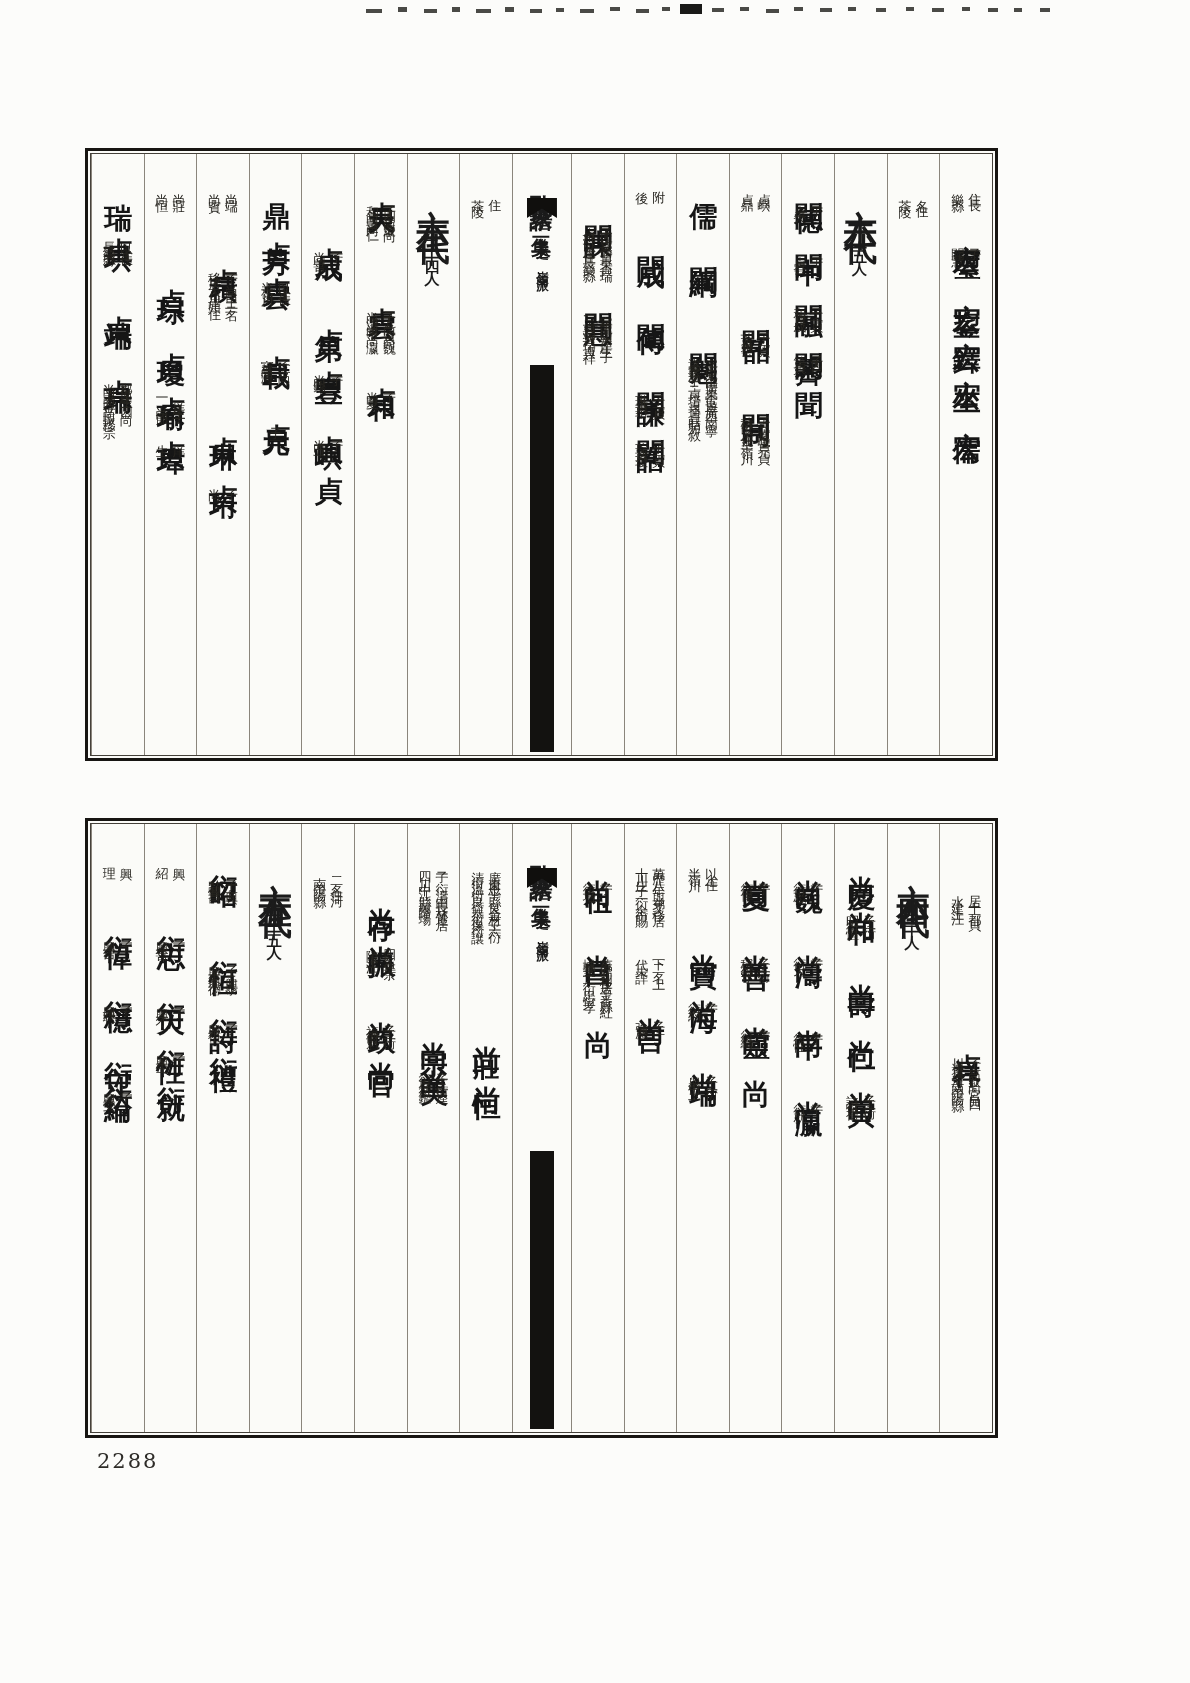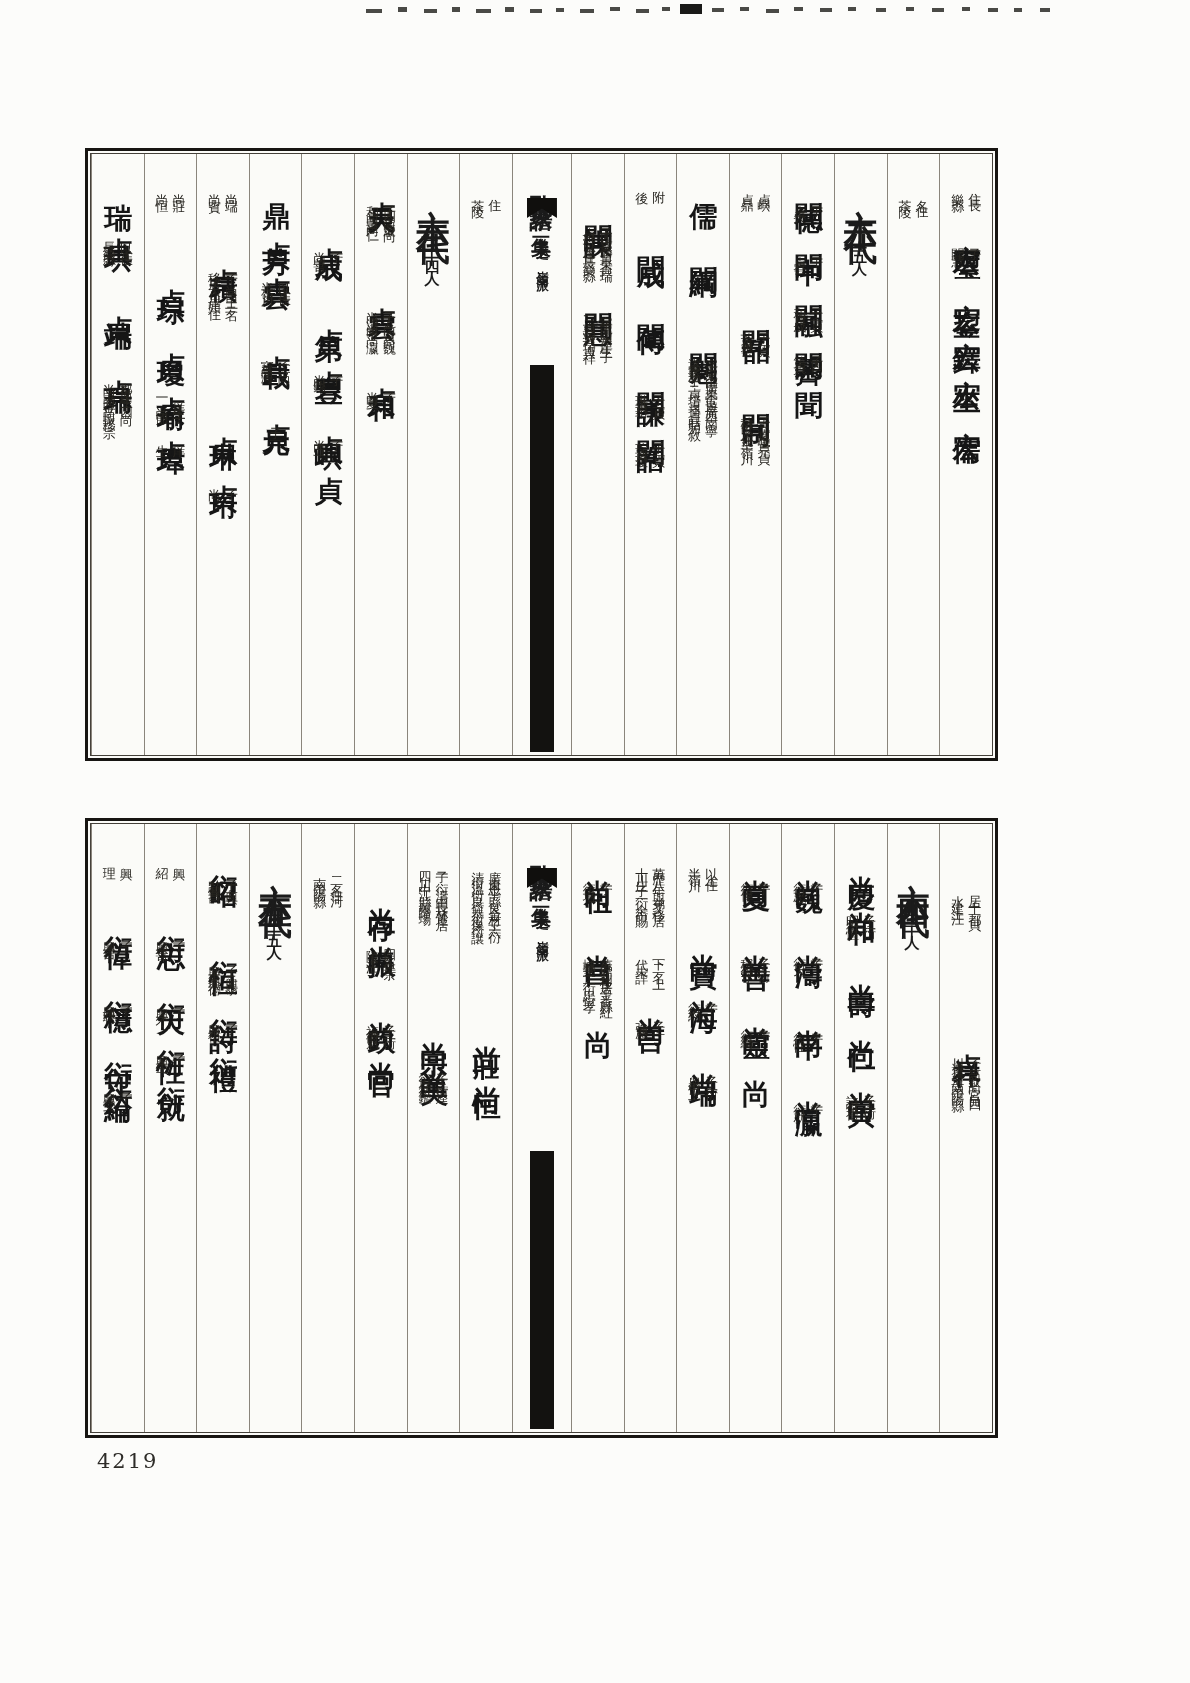--- a/index.html
+++ b/index.html
@@ -533,13 +533,13 @@
           <div class="big" style="margin-top: 14px;">衍綸</div>
           <div class="ann" style="margin-top: 4px;">
             <div class="ln">子一</div>
             <div class="ln">興受</div>
           </div>
         </div>
       </div>
   </div>
 </div>
 
-<div id="page-number">4219</div>
+<div id="page-number">2288</div>
 
 </body></html>

